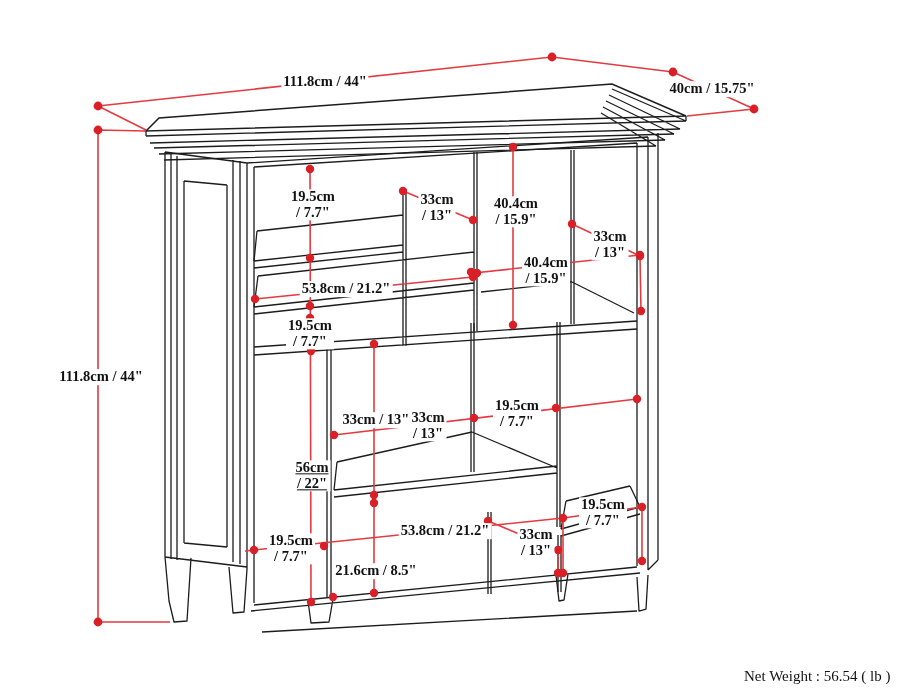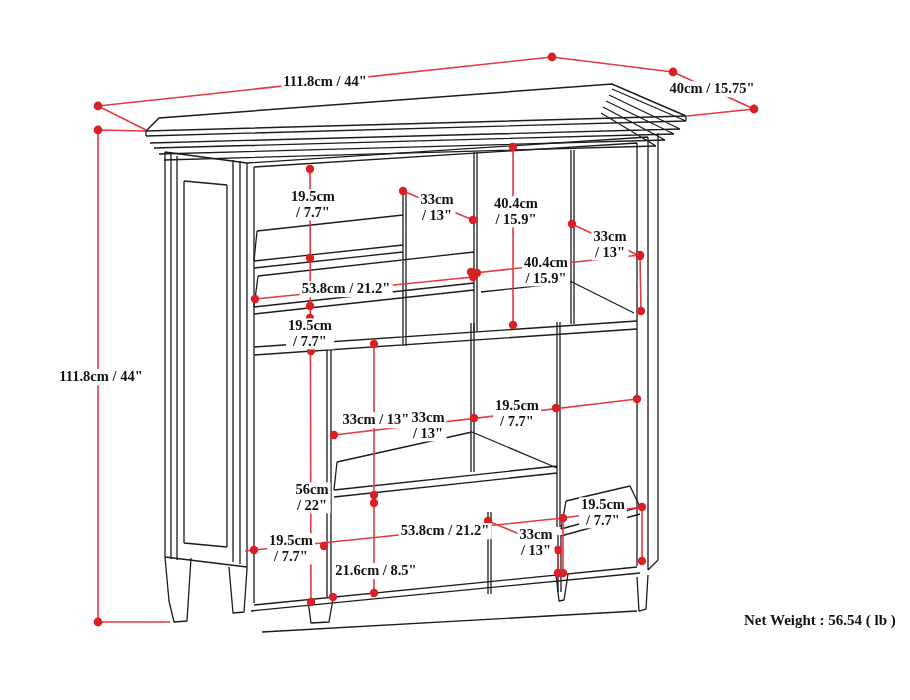--- a/index.html
+++ b/index.html
@@ -9,22 +9,22 @@
   }
   #drawing{position:absolute;left:0;top:0;}
   .dim-label{
     position:absolute;transform:translate(-50%,-50%);
     background:#ffffff;color:#111111;font-weight:bold;
     font-size:14.5px;line-height:1.08;text-align:center;
     white-space:nowrap;padding:0 2px;
   }
   .dim-label .l2{display:block;}
   #net-weight{
-    position:absolute;left:744px;top:612px;width:160px;
-    color:#111111;font-size:15px;font-weight:bold;white-space:nowrap;
+    position:absolute;left:744px;top:668px;width:160px;
+    color:#111111;font-size:15px;font-weight:normal;white-space:nowrap;
   }
 </style>
 </head>
 <body>
 
 <div id="stage">
 
   <svg id="drawing" width="910" height="700" viewBox="0 0 910 700">
 
     <polygon points="146,131 159,118 612,84 686,116" fill="#ffffff" stroke="#1c1c1c" stroke-width="1.5"></polygon>
@@ -136,21 +136,21 @@
       <div class="dim-label" style="left: 313px; top: 205px;"><span>19.5cm</span><span class="l2">/ 7.7"</span></div>
       <div class="dim-label" style="left: 437px; top: 208px;"><span>33cm</span><span class="l2">/ 13"</span></div>
       <div class="dim-label" style="left: 516px; top: 212px;"><span>40.4cm</span><span class="l2">/ 15.9"</span></div>
       <div class="dim-label" style="left: 610px; top: 245px;"><span>33cm</span><span class="l2">/ 13"</span></div>
       <div class="dim-label" style="left: 546px; top: 271px;"><span>40.4cm</span><span class="l2">/ 15.9"</span></div>
       <div class="dim-label" style="left: 346px; top: 289px;"><span>53.8cm / 21.2"</span></div>
       <div class="dim-label" style="left: 310px; top: 334px;"><span>19.5cm</span><span class="l2">/ 7.7"</span></div>
       <div class="dim-label" style="left: 376px; top: 420px;"><span>33cm / 13"</span></div>
       <div class="dim-label" style="left: 428px; top: 426px;"><span>33cm</span><span class="l2">/ 13"</span></div>
       <div class="dim-label" style="left: 517px; top: 414px;"><span>19.5cm</span><span class="l2">/ 7.7"</span></div>
-      <div class="dim-label" style="left: 312px; top: 498px;"><span>56cm</span><span class="l2">/ 22"</span></div>
+      <div class="dim-label" style="left: 312px; top: 476px; text-decoration: underline;"><span>56cm</span><span class="l2">/ 22"</span></div>
       <div class="dim-label" style="left: 291px; top: 549px;"><span>19.5cm</span><span class="l2">/ 7.7"</span></div>
       <div class="dim-label" style="left: 445px; top: 531px;"><span>53.8cm / 21.2"</span></div>
       <div class="dim-label" style="left: 376px; top: 571px;"><span>21.6cm / 8.5"</span></div>
       <div class="dim-label" style="left: 536px; top: 543px;"><span>33cm</span><span class="l2">/ 13"</span></div>
       <div class="dim-label" style="left: 603px; top: 513px;"><span>19.5cm</span><span class="l2">/ 7.7"</span></div>
     </div>
 
   <div id="net-weight">Net Weight : 56.54 ( lb )</div>
 </div>
 

